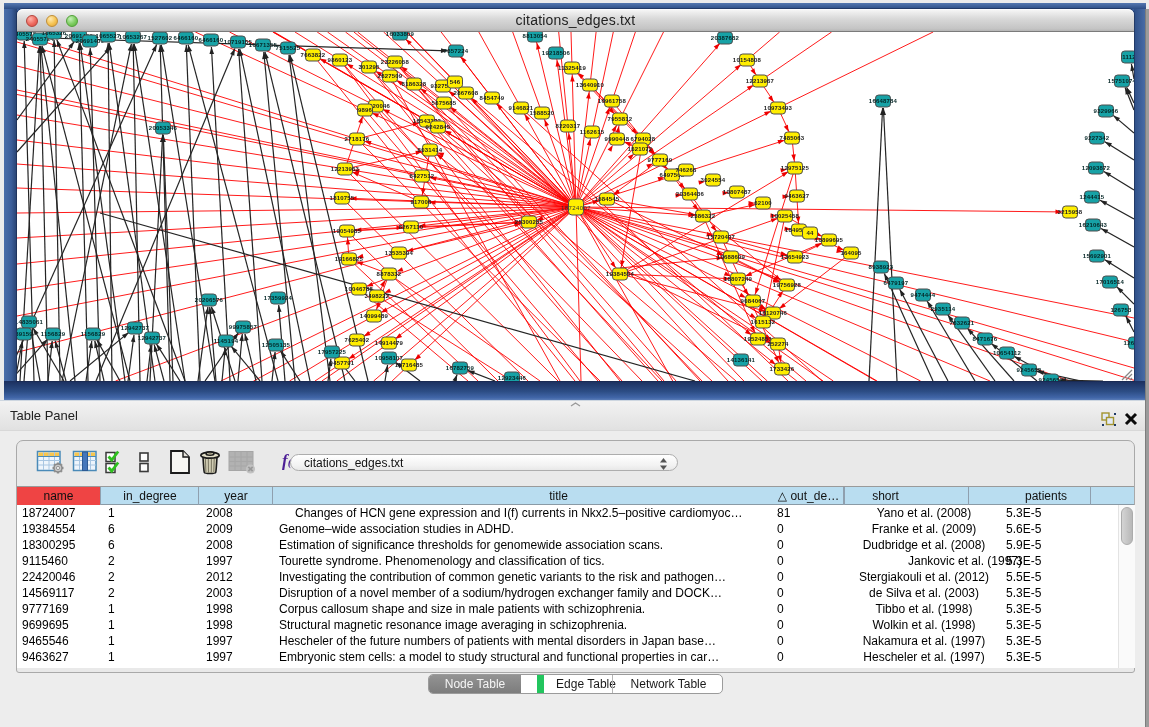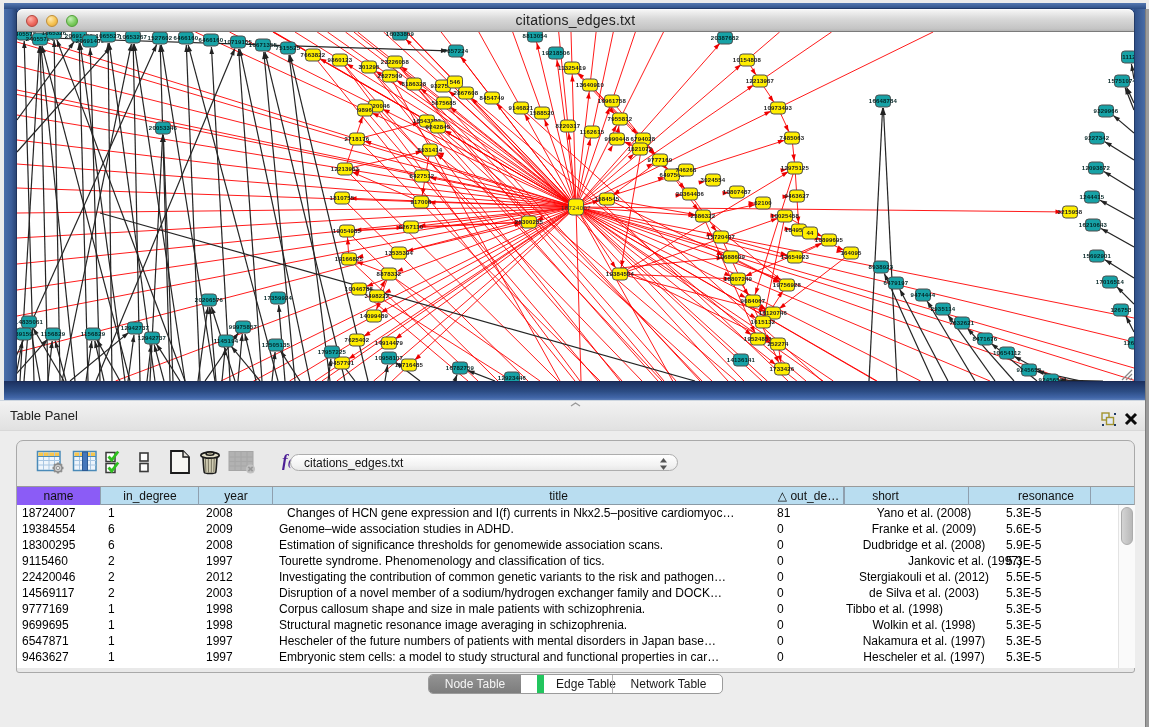--- a/index.html
+++ b/index.html
@@ -915,34 +915,34 @@
             <line x1="24.7" y1="17.8" x2="20.3" y2="22.2"></line>
           </g>
 </svg></div>
 <div class="tbi" style="left:265px;top:10px;font-family:'Liberation Serif',serif;font-style:italic;font-weight:bold;font-size:17px;color:#4c1d95">f<span style="font-size:11px">(x)</span></div>
 
     <div id="combo">citations_edges.txt<svg width="9" height="14" viewBox="0 0 9 14">
           <path d="M4.5 1L8 5.5H1z" fill="#555"></path>
           <path d="M4.5 13L1 8.5H8z" fill="#555"></path>
         </svg></div>
     <div id="thead">
-      <div class="hc" style="left:0px;width:84px;background:#8b5cf6">name</div>
+      <div class="hc" style="left:0px;width:84px;background:#ef4444">name</div>
       <div class="hc" style="left:85px;width:97px">in_degree</div>
       <div class="hc" style="left:183px;width:73px">year</div>
       <div class="hc" style="left:257px;width:570px">title</div>
       <div class="hc" style="left:756px;width:72px">△ out_de…</div>
       <div class="hc" style="left:786px;width:166px">short</div>
-      <div class="hc" style="left:985px;width:89px">resonance</div>
+      <div class="hc" style="left:985px;width:89px">patients</div>
     </div>
     <div id="tbody">
         <div class="trow" style="top:0px">
           <span style="left:5px">18724007</span>
           <span style="left:91px">1</span>
           <span style="left:189px">2008</span>
-          <span style="left:270px">Changes of HCN gene expression and I(f) currents in Nkx2.5–positive cardiomyoc…</span>
+          <span style="left:278px">Changes of HCN gene expression and I(f) currents in Nkx2.5–positive cardiomyoc…</span>
           <span style="left:760px">81</span>
           <span style="left:829px;width:156px;text-align:center">Yano et al. (2008)</span>
           <span style="left:989px">5.3E-5</span>
         </div>
         <div class="trow" style="top:16px">
           <span style="left:5px">19384554</span>
           <span style="left:91px">6</span>
           <span style="left:189px">2009</span>
           <span style="left:262px">Genome–wide association studies in ADHD.</span>
           <span style="left:760px">0</span>
@@ -984,34 +984,34 @@
           <span style="left:760px">0</span>
           <span style="left:829px;width:156px;text-align:center">de Silva et al. (2003)</span>
           <span style="left:989px">5.3E-5</span>
         </div>
         <div class="trow" style="top:96px">
           <span style="left:5px">9777169</span>
           <span style="left:91px">1</span>
           <span style="left:189px">1998</span>
           <span style="left:262px">Corpus callosum shape and size in male patients with schizophrenia.</span>
           <span style="left:760px">0</span>
-          <span style="left:829px;width:156px;">Tibbo et al. (1998)</span>
+          <span style="left:829px;width:156px;text-align:center">Tibbo et al. (1998)</span>
           <span style="left:989px">5.3E-5</span>
         </div>
         <div class="trow" style="top:112px">
           <span style="left:5px">9699695</span>
           <span style="left:91px">1</span>
           <span style="left:189px">1998</span>
           <span style="left:262px">Structural magnetic resonance image averaging in schizophrenia.</span>
           <span style="left:760px">0</span>
           <span style="left:829px;width:156px;text-align:center">Wolkin et al. (1998)</span>
           <span style="left:989px">5.3E-5</span>
         </div>
         <div class="trow" style="top:128px">
-          <span style="left:5px">6547871</span>
+          <span style="left:5px">9465546</span>
           <span style="left:91px">1</span>
           <span style="left:189px">1997</span>
           <span style="left:262px">Hescheler of the future numbers of patients with mental disorders in Japan base…</span>
           <span style="left:760px">0</span>
           <span style="left:829px;width:156px;text-align:center">Nakamura et al. (1997)</span>
           <span style="left:989px">5.3E-5</span>
         </div>
         <div class="trow" style="top:144px">
           <span style="left:5px">9463627</span>
           <span style="left:91px">1</span>

